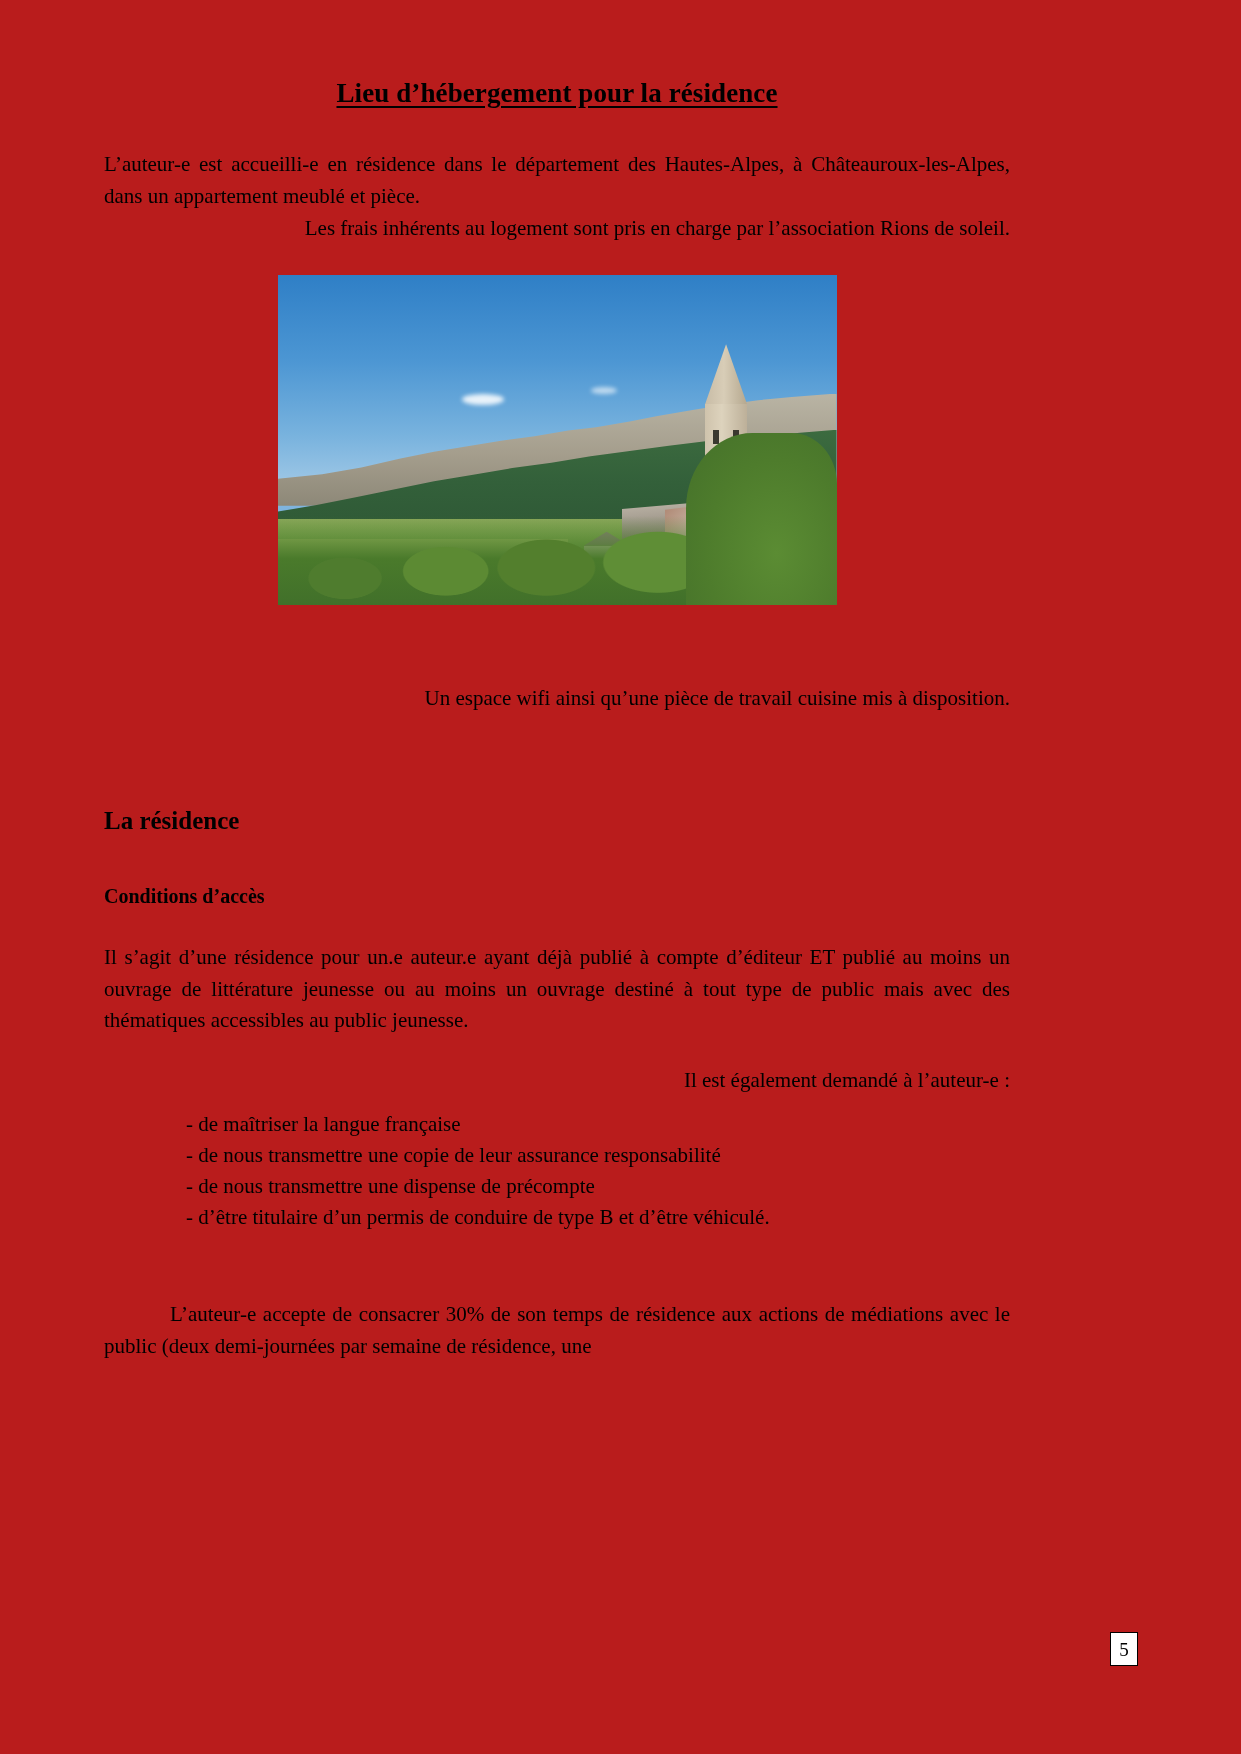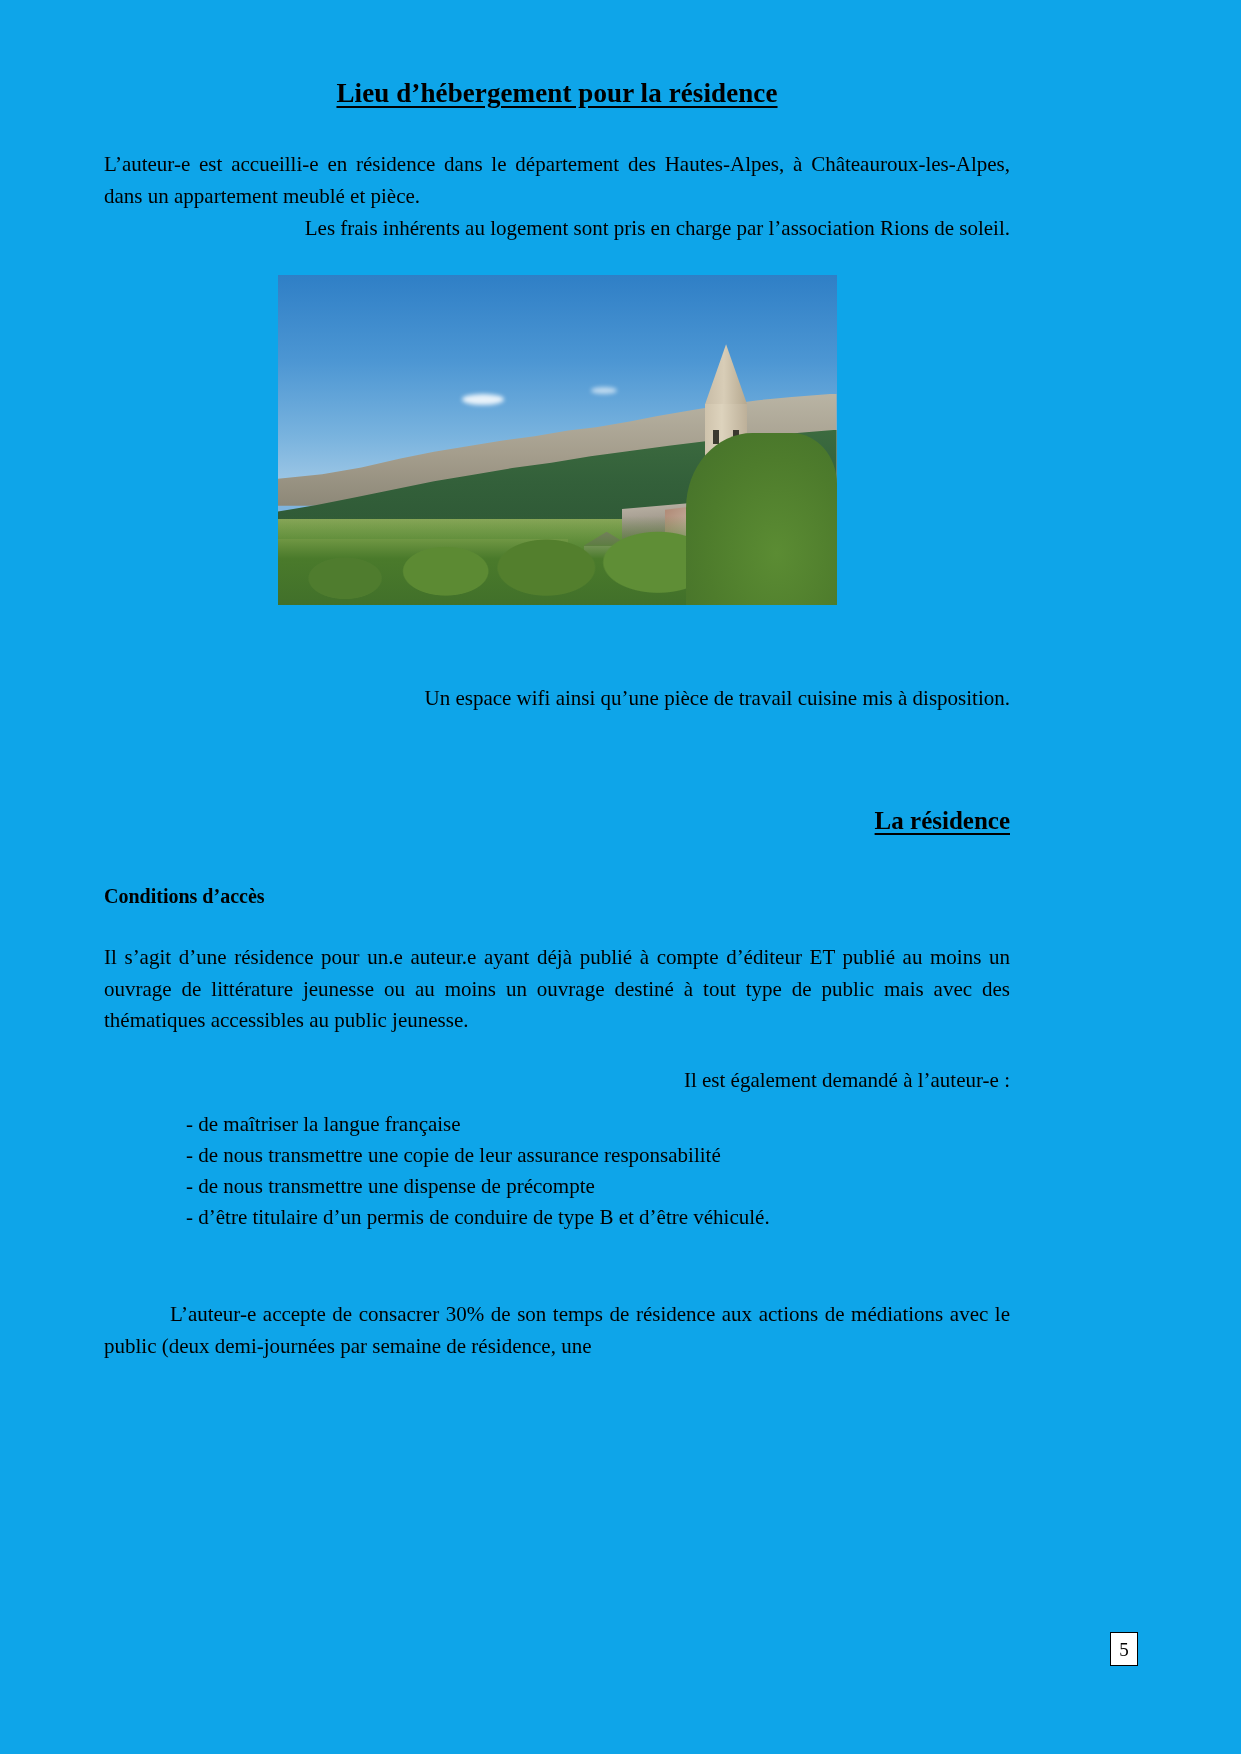--- a/index.html
+++ b/index.html
@@ -11,21 +11,21 @@
   body {
     font-family: "Liberation Serif", "DejaVu Serif", serif;
     color: #000000;
     -webkit-font-smoothing: antialiased;
   }
   .page {
     position: relative;
     width: 1241px;
     height: 1754px;
     margin: 0 auto;
-    background: #0ea5e9;
+    background: #b91c1c;
     overflow: hidden;
     box-sizing: border-box;
   }
   .content {
     position: absolute;
     left: 104px;
     top: 0;
     width: 906px;
   }
 
@@ -34,24 +34,23 @@
     text-align: center;
     font-size: 27px;
     font-weight: bold;
     text-decoration: underline;
     text-underline-offset: 4px;
     margin: 0;
     padding-top: 78px;
     letter-spacing: 0.1px;
   }
   .section-title {
-    text-align: right;
+    text-align: left;
     font-size: 25px;
     font-weight: bold;
-    text-decoration: underline;
     text-underline-offset: 4px;
     margin: 0;
   }
   .subsection-title {
     font-size: 20px;
     font-weight: bold;
     margin: 0;
   }
 
   

